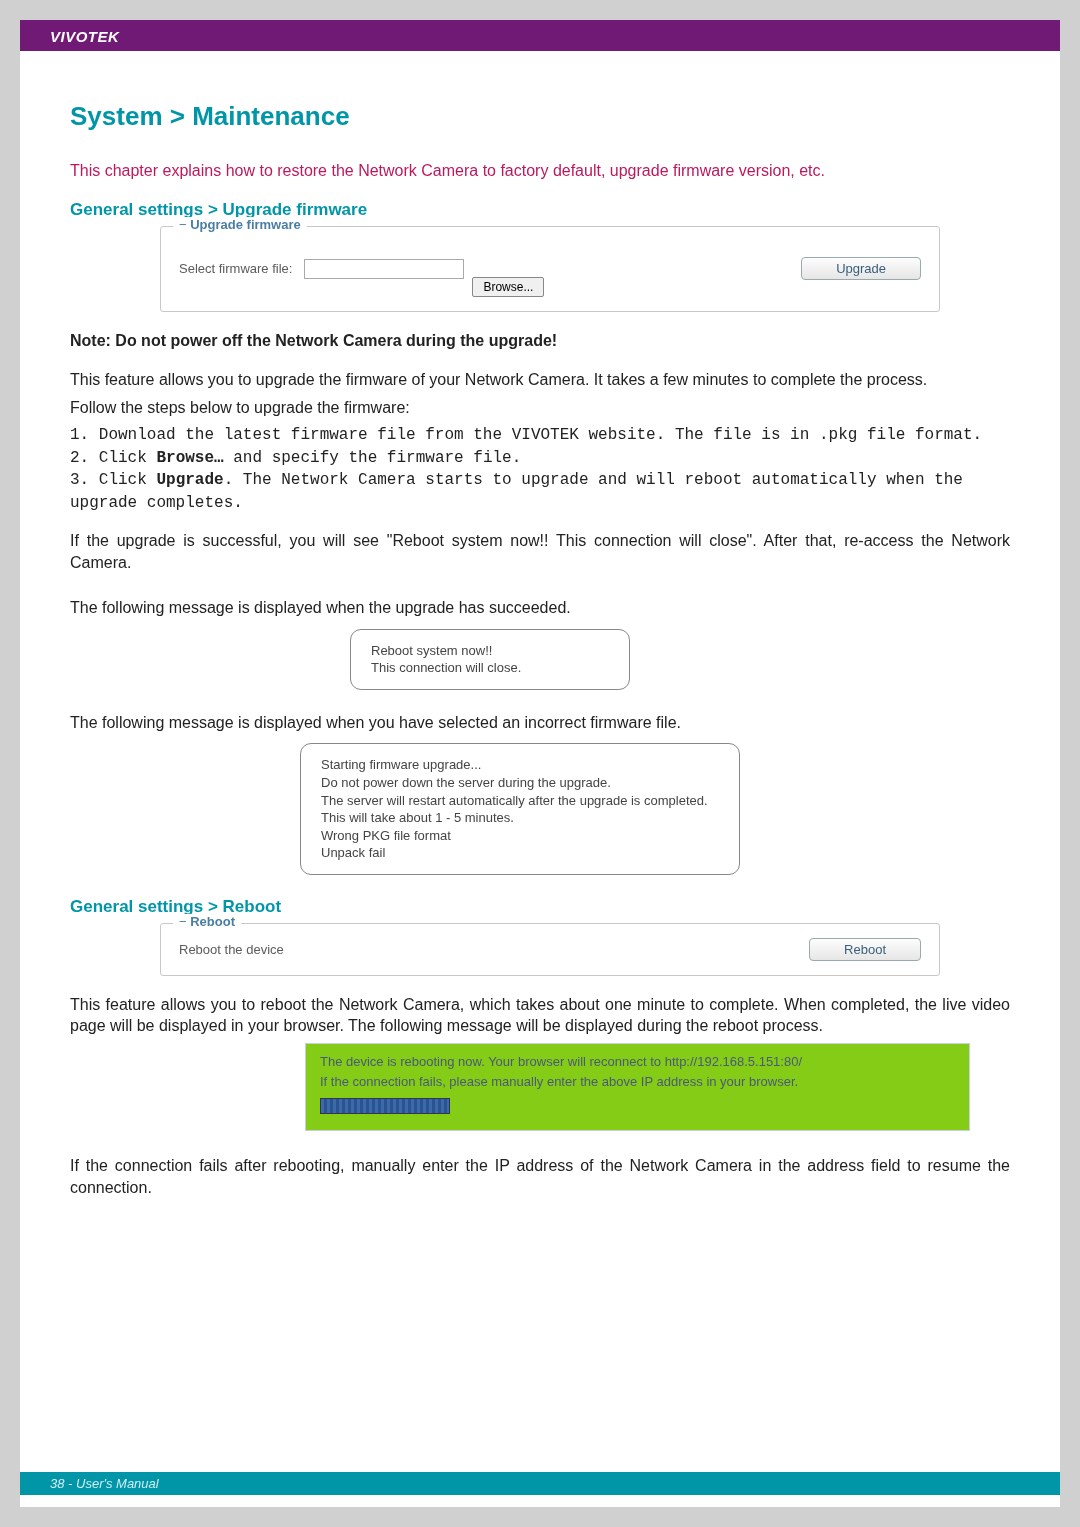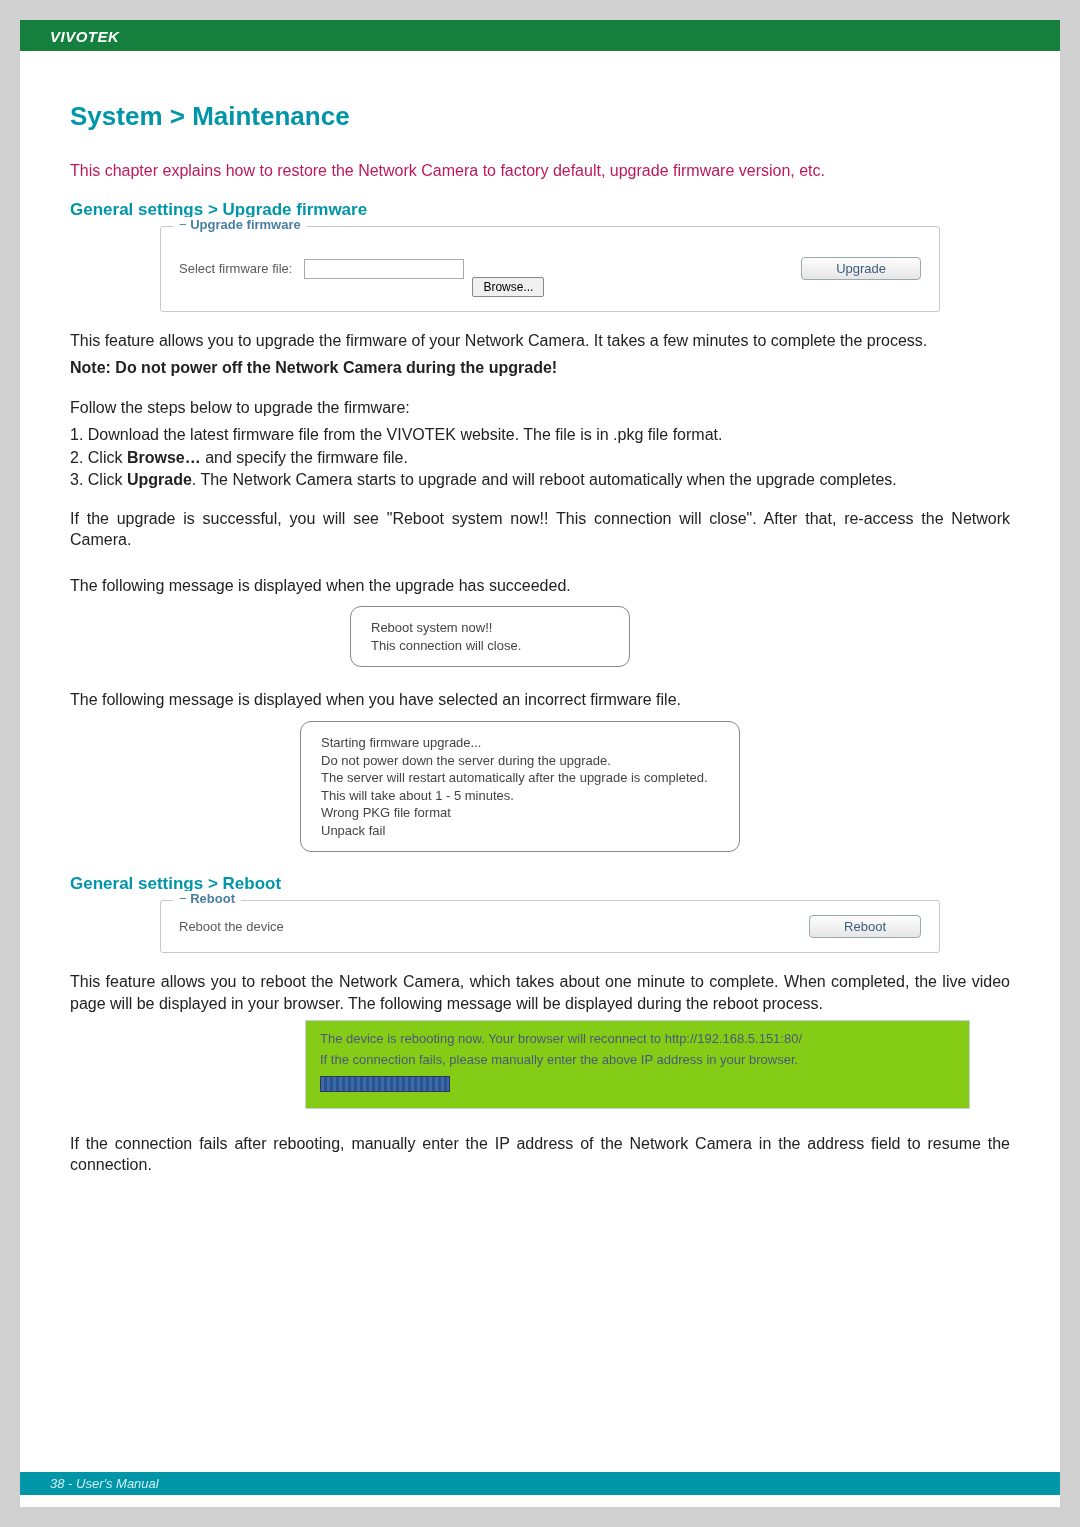--- a/index.html
+++ b/index.html
@@ -10,21 +10,21 @@
     margin: 0 auto;
   }
   .page {
     background: #fff;
     margin: 20px 20px 20px 20px;
     padding: 0;
     min-height: 1487px;
     position: relative;
   }
   .header-bar {
-    background: #15803d;
+    background: #701a75;
     color: #fff;
     font-style: italic;
     font-weight: bold;
     padding: 8px 30px 6px;
     font-size: 15px;
     letter-spacing: 0.5px;
   }
   .content {
     padding: 50px 50px 20px 50px;
   }
@@ -117,21 +117,21 @@
   .body-text.note {
     font-weight: bold;
     margin-bottom: 18px;
   }
   .steps {
     font-size: 16px;
     color: #222;
     line-height: 1.4;
     margin-bottom: 16px;
   }
-  .steps .step { display: block; }
+  .steps .step { display: block; font-family: Liberation Mono, monospace; }
   .msg-box {
     border: 1px solid #888;
     border-radius: 11px;
     padding: 12px 20px;
     margin: 10px auto 22px;
     font-family: "Century Gothic", Arial, sans-serif;
     font-size: 13px;
     color: #444;
     line-height: 1.35;
   }
@@ -189,22 +189,22 @@
     <div class="fieldset-box">
       <span class="fieldset-legend">Upgrade firmware</span>
       <div class="upgrade-row">
         <span class="field-label">Select firmware file:</span>
         <input type="text" class="file-input" style="">
         <button class="browse-btn">Browse...</button>
         <button class="pill-btn">Upgrade</button>
       </div>
     </div>
 
+    <p class="body-text note">Note: Do not power off the Network Camera during the upgrade!</p>
     <p class="body-text">This feature allows you to upgrade the firmware of your Network Camera. It takes a few minutes to complete the process.</p>
-    <p class="body-text note">Note: Do not power off the Network Camera during the upgrade!</p>
 
     <p class="body-text">Follow the steps below to upgrade the firmware:</p>
     <div class="steps">
       <span class="step">1. Download the latest firmware file from the VIVOTEK website. The file is in .pkg file format.</span>
       <span class="step">
         <span>2. Click </span><b>Browse…</b><span> and specify the firmware file.</span>
       </span>
       <span class="step" style="padding-left:0;">
         <span>3. Click </span><b>Upgrade</b><span>. The Network Camera starts to upgrade and will reboot automatically when the upgrade completes.</span>
       </span>

